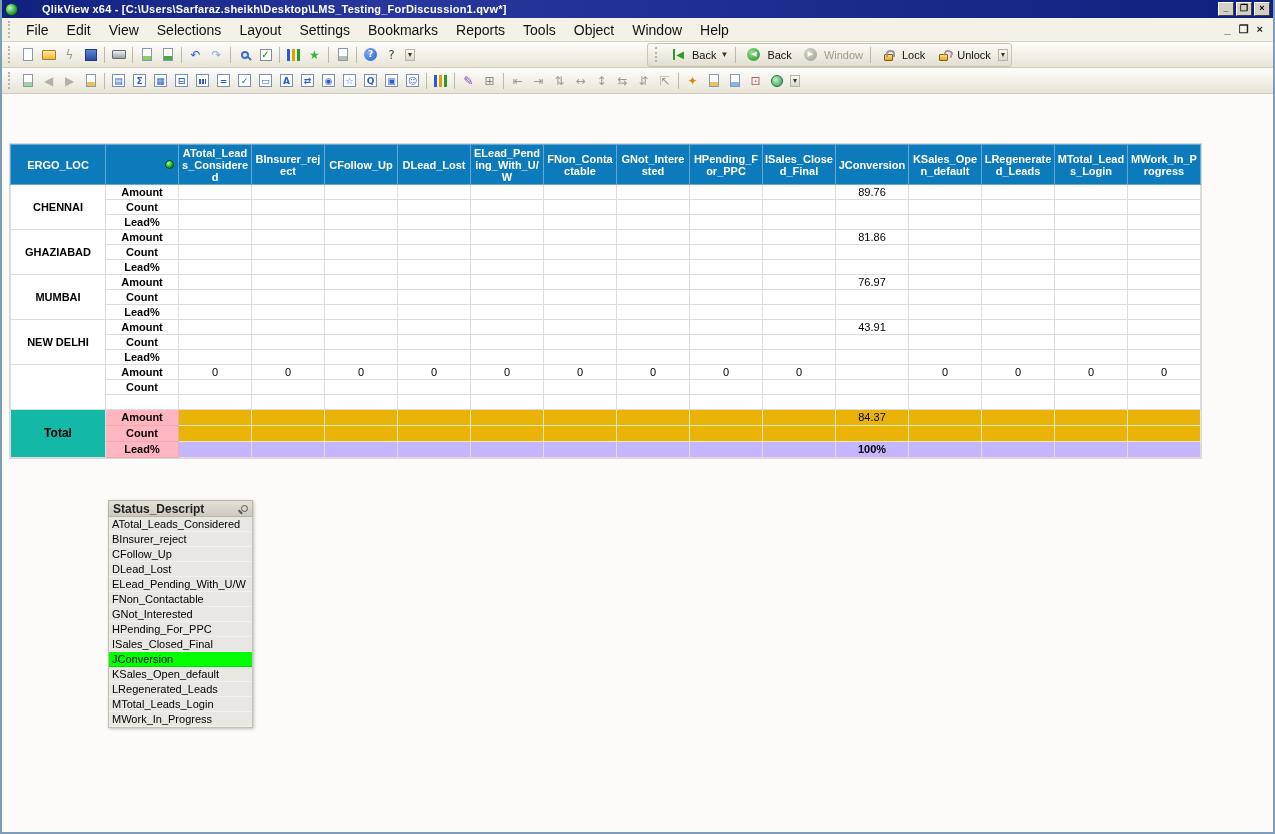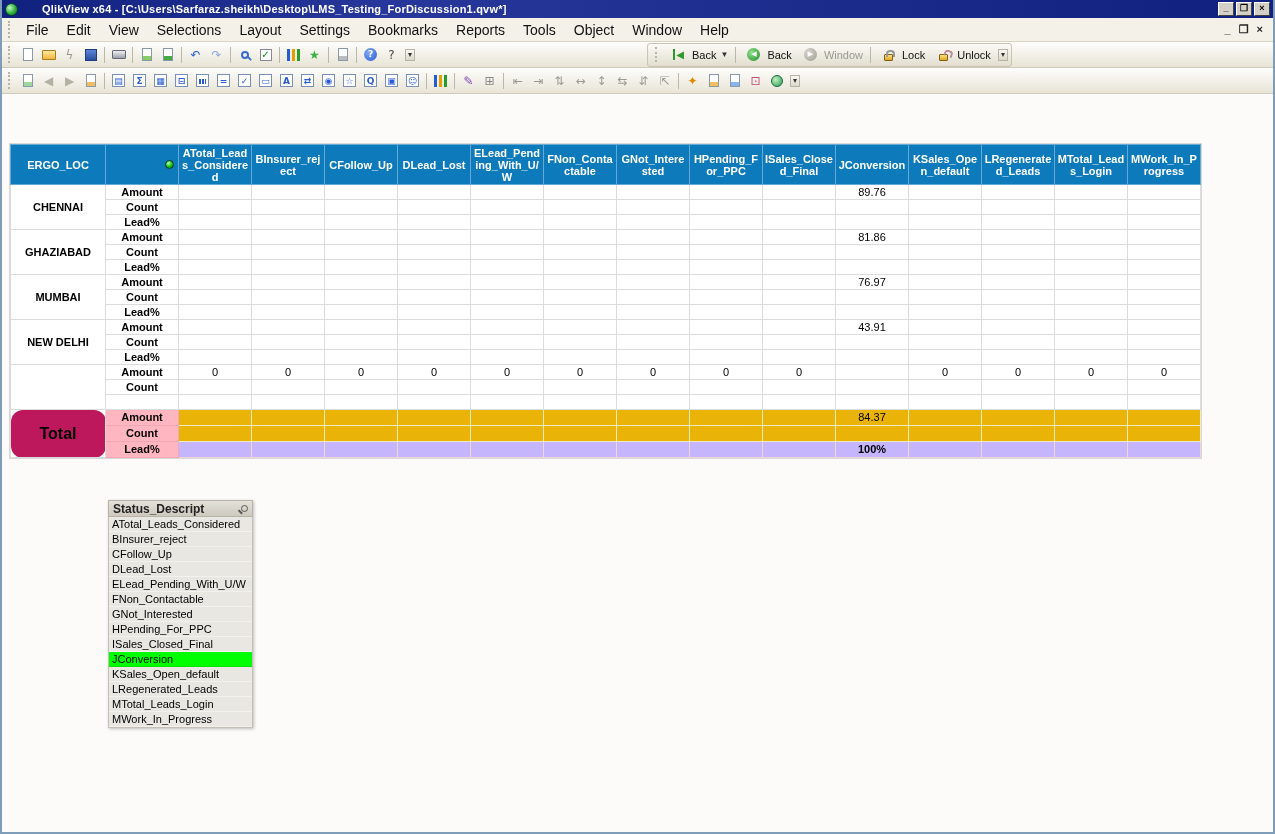--- a/index.html
+++ b/index.html
@@ -66,21 +66,21 @@
   .pivot th { background:#0d7abc; color:#fff; font-weight:bold; border:1px solid #66a9d4; height:40px; padding:1px 2px; text-align:center; word-break:break-all; line-height:12px; font-size:11px; }
   .pivot th.ind { position:relative; }
   .dot { position:absolute; right:4px; top:50%; margin-top:-5px; width:9px; height:9px; border-radius:50%; background:radial-gradient(circle at 35% 30%,#b6ffb6,#0cc20c 55%,#046a04); border:1px solid #033; }
   .pivot td { border:1px solid #dcdcdc; height:15px; padding:0 2px; text-align:center; line-height:13px; background:#fff; color:#000; }
   .pivot td.loc { font-weight:bold; vertical-align:middle; }
   .pivot td.rlabel { font-weight:bold; }
   .pivot tr.t-row td { height:16px; }
   .pivot td.y { background:#eab308; border-color:#ececc0; font-weight:normal; }
   .pivot td.p { background:#c4b5fd; border-color:#efd4d8; font-weight:bold; }
   .pivot td.plabel { background:#ffb6c1; border-color:#efa8b4; font-weight:bold; }
-  .pivot td.tloc { background:#be185d; font-weight:bold; vertical-align:middle; font-size:16px;border-radius:12px; }
+  .pivot td.tloc { background:#14b8a6; font-weight:bold; vertical-align:middle; font-size:12px; }
 
   
   .listbox { position:absolute; left:106px; top:406px; width:145px; box-shadow:1px 1px 3px rgba(0,0,0,.25); }
   .lb-header { height:17px; background:linear-gradient(#e4e1d8,#cdc9bf); display:flex; align-items:center; padding:0 4px; font-size:12px; font-weight:bold; color:#222; border:1px solid #b8b4aa; }
   .lb-mag { margin-left:auto; width:7px; height:7px; border:1.5px solid #555; border-radius:50%; position:relative; }
   .lb-mag::after { content:""; position:absolute; width:5px; height:1.5px; background:#555; transform:rotate(45deg); left:-4px; bottom:-1px; }
   .lb-body { background:#e9e7e2; border:1px solid #c4c0b6; border-top:none; }
   .lb-item { height:15px; line-height:15px; font-size:11px; padding:0 3px; color:#000; background:#e9e7e2; border-bottom:1px solid #f2f1ed; white-space:nowrap; overflow:hidden; }
   .lb-item.sel { background:#00ff00; border-bottom-color:#00e000; }
 </style>

